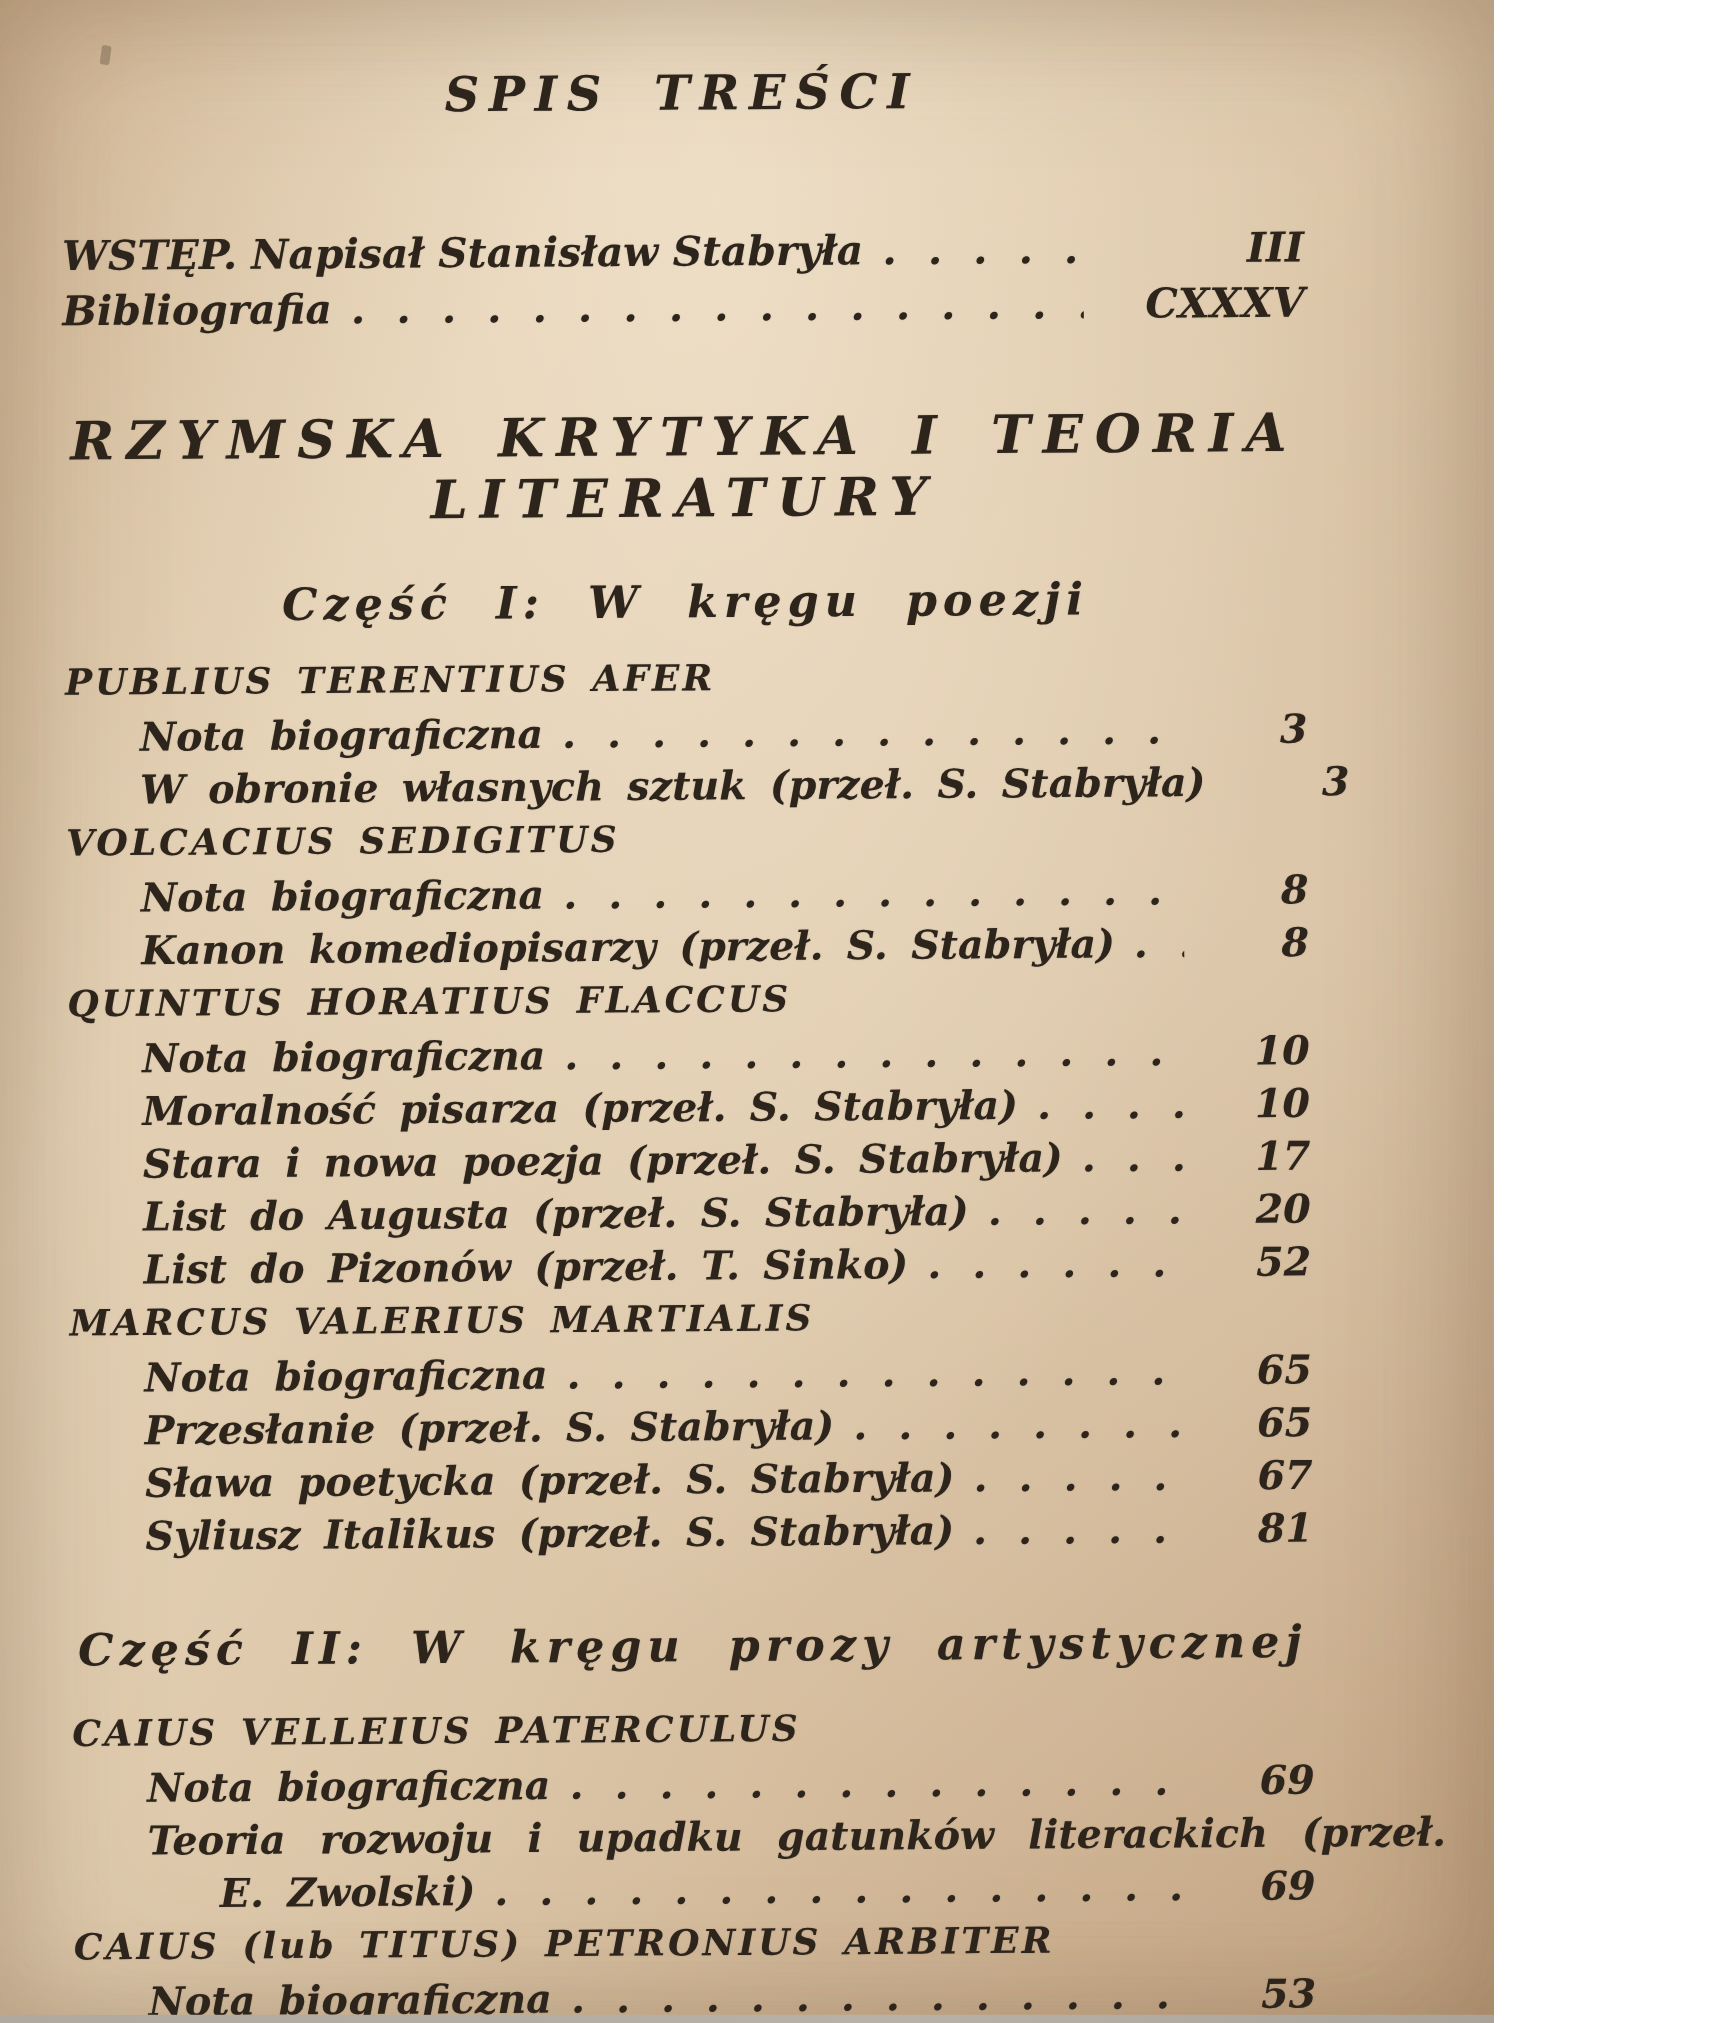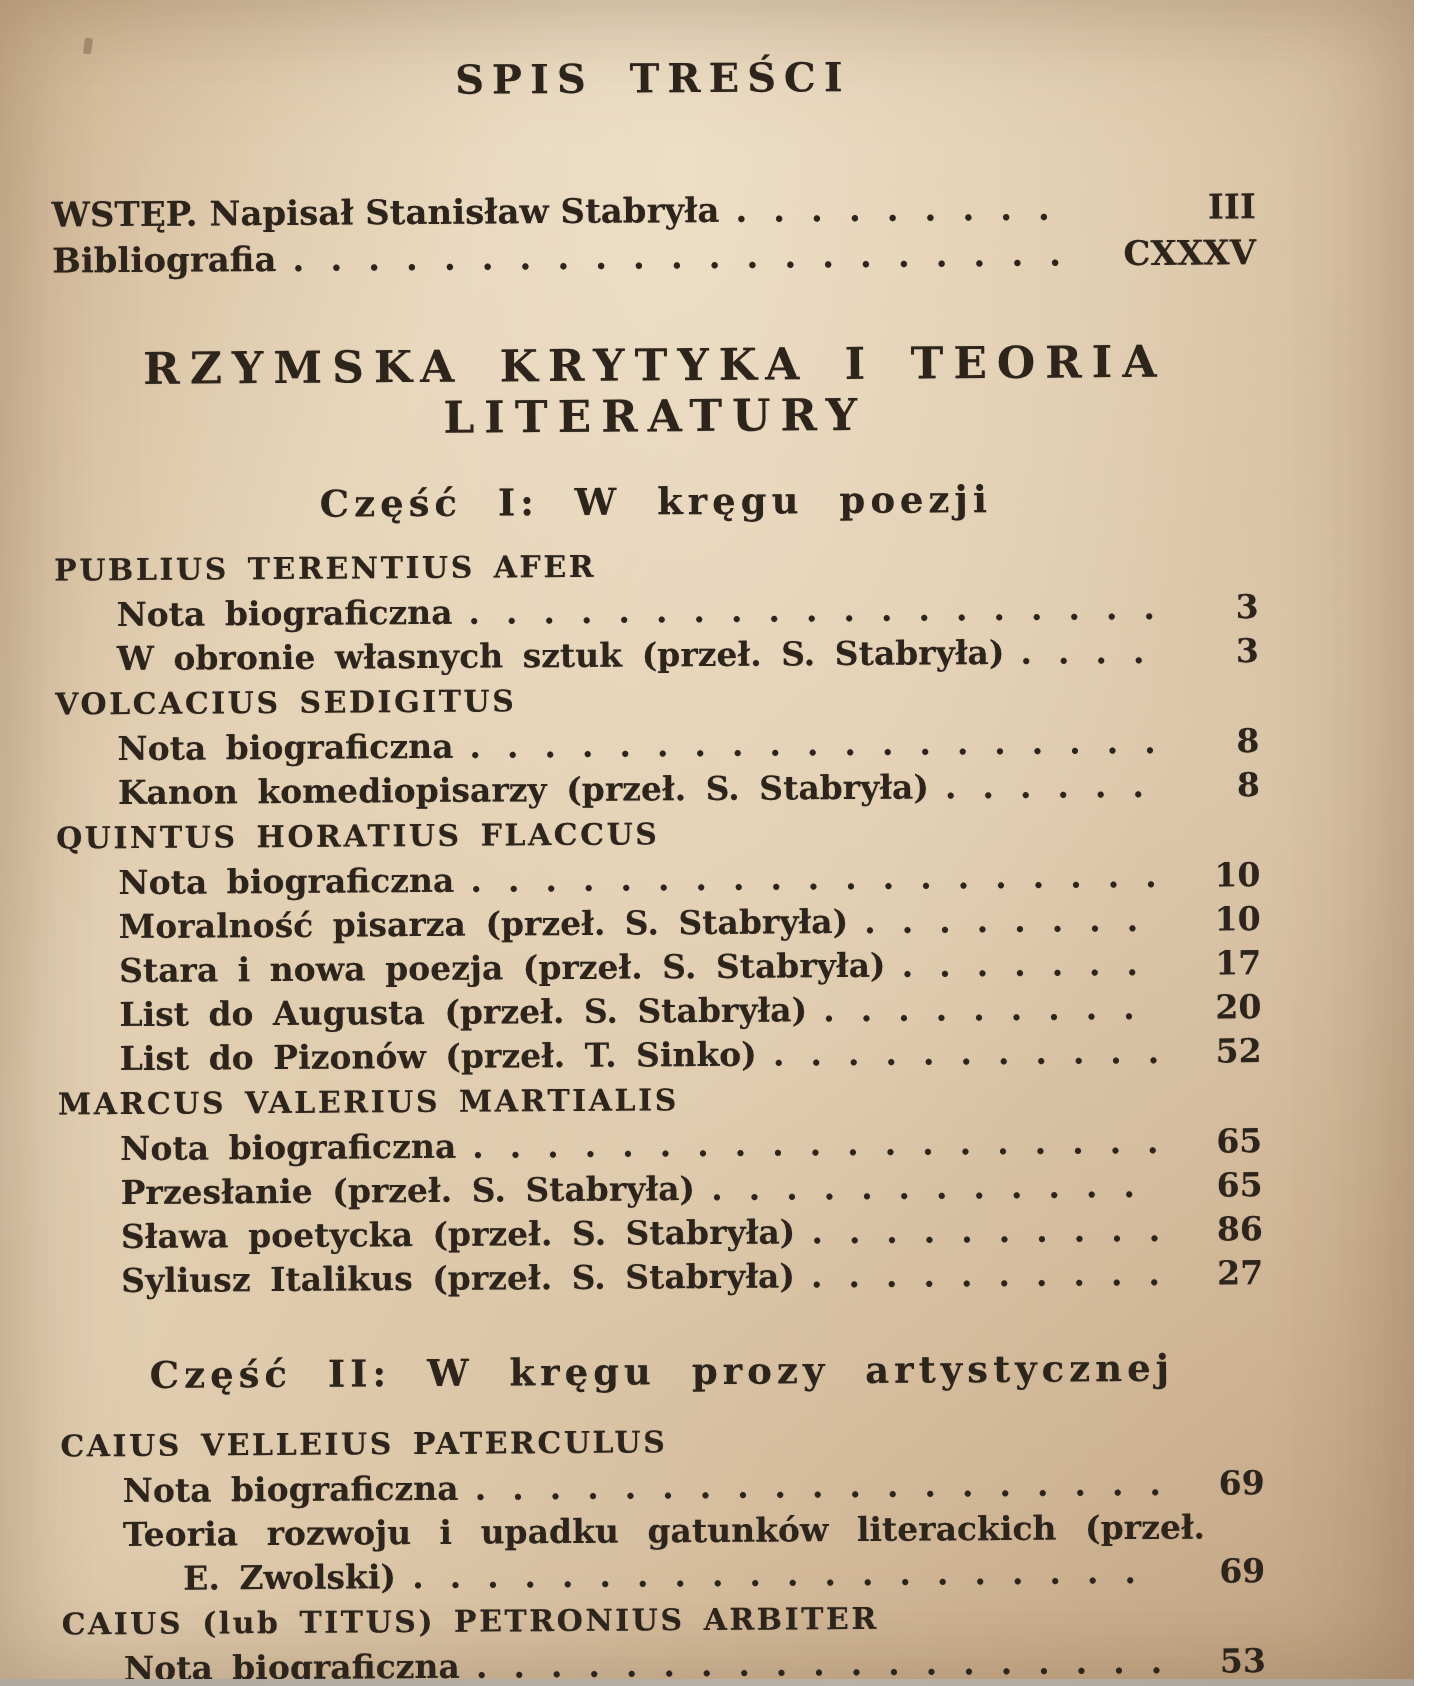--- a/index.html
+++ b/index.html
@@ -1,26 +1,27 @@
 <!DOCTYPE html>
 <html><head>
 <meta charset="utf-8">
 <style>
   html,body{margin:0;padding:0;}
   .page{
     position:relative;
-    width:1414px;height:1686px;
+    width:1245px;height:1686px;
     overflow:hidden;
     font-family:"DejaVu Serif","Liberation Serif",serif;
     color:#2d251c;
     background:
       radial-gradient(ellipse at 48% 10%, rgba(246,234,213,0.55), rgba(246,234,213,0) 55%),
       radial-gradient(ellipse at 85% 45%, rgba(236,221,197,0.35), rgba(236,221,197,0) 60%),
       linear-gradient(118deg,#d2b898 0%,#e4d1b5 26%,#dcc6a8 55%,#cdb292 82%,#c2a584 100%);
     box-shadow: inset 0 0 140px rgba(118,88,58,0.22), inset -40px 0 90px rgba(118,88,58,0.16), inset 30px 0 70px rgba(118,88,58,0.12);
+    font-style: italic;
   }
   .scan{
     padding:40px 155px 0 55px;
     transform:rotate(-0.4deg);
     transform-origin:50% 40%;
     text-shadow:0 0 1px rgba(45,37,28,0.35);
   }
   .title{
     margin-top:14px;
     text-align:center;
@@ -155,26 +156,26 @@
           <span class="pg">65</span>
         </div>
         <div class="row entry">
           <span class="txt">Przesłanie (przeł. S. Stabryła)</span>
           <span class="leader">............................................................</span>
           <span class="pg">65</span>
         </div>
         <div class="row entry">
           <span class="txt">Sława poetycka (przeł. S. Stabryła)</span>
           <span class="leader">............................................................</span>
-          <span class="pg">86</span>
+          <span class="pg">67</span>
         </div>
         <div class="row entry">
           <span class="txt">Syliusz Italikus (przeł. S. Stabryła)</span>
           <span class="leader">............................................................</span>
-          <span class="pg">27</span>
+          <span class="pg">81</span>
         </div>
         <div class="part-heading second">Część II: W kręgu prozy artystycznej</div>
         <div class="row author">
           <span class="txt">CAIUS VELLEIUS PATERCULUS</span>
         </div>
         <div class="row entry">
           <span class="txt">Nota biograficzna</span>
           <span class="leader">............................................................</span>
           <span class="pg">69</span>
         </div>

